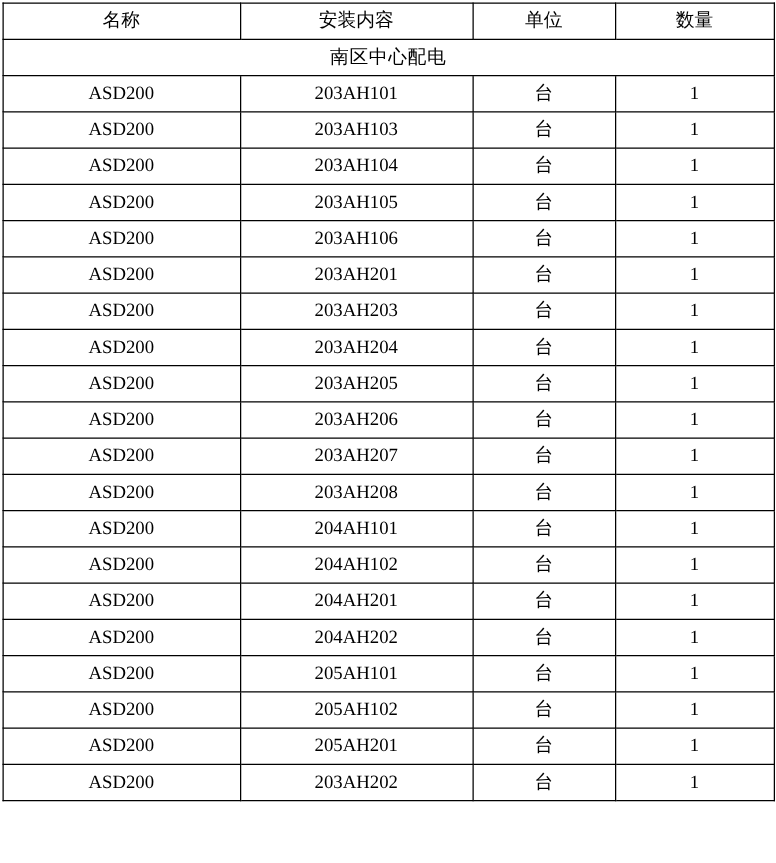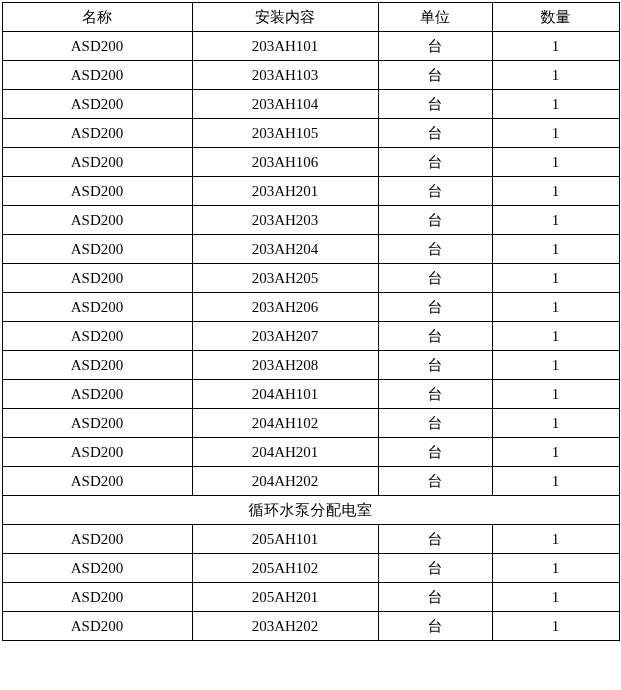--- a/index.html
+++ b/index.html
@@ -74,20 +74,23 @@
     <thead>
       <tr>
         <th class="header-cell">名称</th>
         <th class="header-cell">安装内容</th>
         <th class="header-cell">单位</th>
         <th class="header-cell">数量</th>
       </tr>
     </thead>
     <tbody id="table-body">
         <tr>
+          <td class="section-cell" colspan="4">南区中心配电</td>
+        </tr>
+        <tr>
           <td class="cell-name">ASD200</td>
           <td class="cell-content">203AH101</td>
           <td class="cell-unit">台</td>
           <td class="cell-qty">1</td>
         </tr>
         <tr>
           <td class="cell-name">ASD200</td>
           <td class="cell-content">203AH103</td>
           <td class="cell-unit">台</td>
           <td class="cell-qty">1</td>
@@ -168,23 +171,20 @@
           <td class="cell-name">ASD200</td>
           <td class="cell-content">204AH201</td>
           <td class="cell-unit">台</td>
           <td class="cell-qty">1</td>
         </tr>
         <tr>
           <td class="cell-name">ASD200</td>
           <td class="cell-content">204AH202</td>
           <td class="cell-unit">台</td>
           <td class="cell-qty">1</td>
-        </tr>
-        <tr>
-          <td class="section-cell" colspan="4">循环水泵分配电室</td>
         </tr>
         <tr>
           <td class="cell-name">ASD200</td>
           <td class="cell-content">205AH101</td>
           <td class="cell-unit">台</td>
           <td class="cell-qty">1</td>
         </tr>
         <tr>
           <td class="cell-name">ASD200</td>
           <td class="cell-content">205AH102</td>

